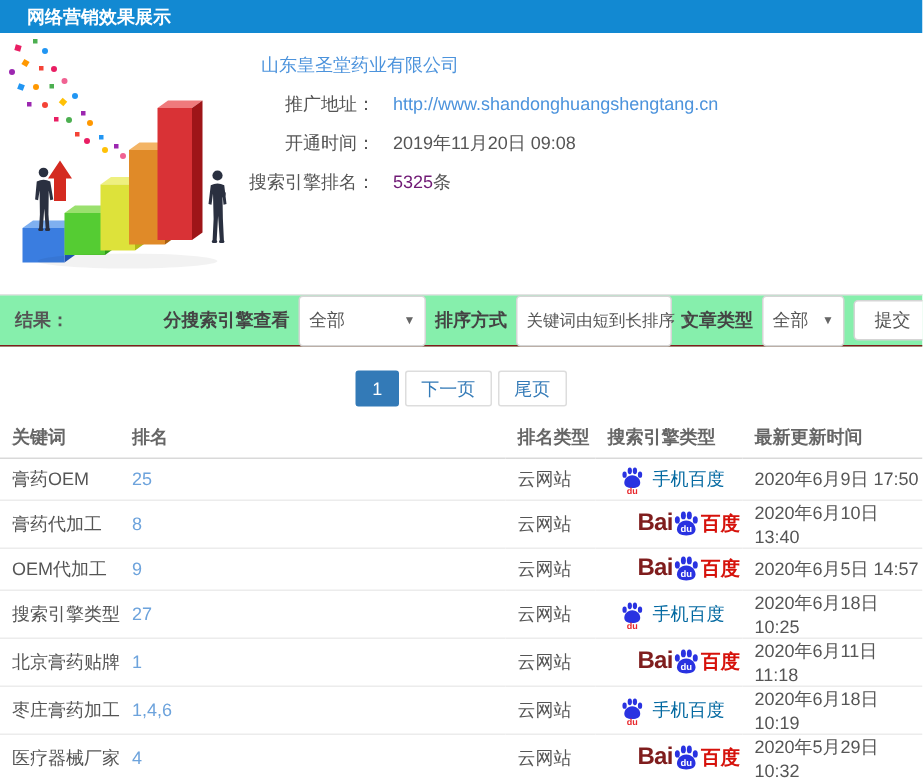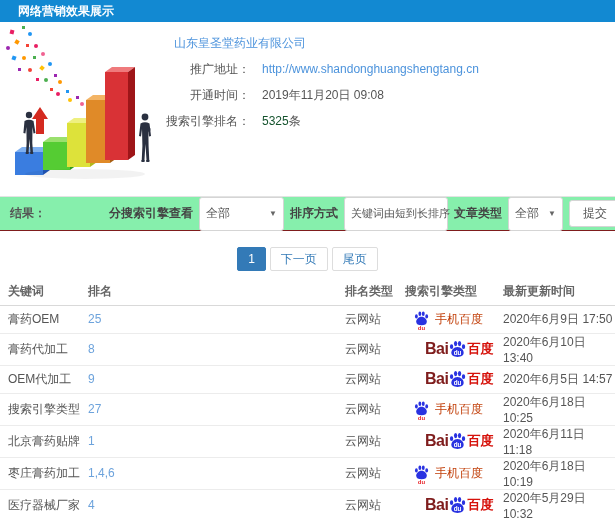--- a/index.html
+++ b/index.html
@@ -11,21 +11,21 @@
     font-weight: bold; line-height: 22px; padding-left: 18px; }
 
   
   .info-section { display: flex; height: 170px; }
   .graphic { width: 162px; height: 170px; flex: 0 0 162px; }
   .info-list { flex: 1; padding-top: 8px; }
   .info-row { display: flex; align-items: center; height: 26px; font-size: 12px; }
   .info-label { width: 88px; text-align: right; color: #555; flex: 0 0 88px; }
   .info-value { margin-left: 12px; color: #555; }
   .info-value.link { color: #4c93dc; text-decoration: none; cursor: pointer; }
-  .hl-num { color: #14532d; margin-top: 45px; }
+  .hl-num { color: #701a75; margin-top: 45px; }
   .hl-suffix { color: #555; }
 
   
   .filter-bar { height: 35px; margin-top: 4px; background: #86efac;
     border-top: 1px solid #e3e3e3; border-bottom: 1px solid #7f1d1d;
     display: flex; align-items: center; padding-left: 10px; font-size: 12px; }
   .result-label { font-weight: bold; color: #555; }
   .filter-group { margin-left: auto; display: flex; align-items: center; gap: 6px; margin-right: -6px; }
   .flt-label { font-weight: bold; color: #444; white-space: nowrap; }
   .select { background: #fff; border: 1px solid #d5d5d5; border-radius: 3px; height: 25px;
@@ -47,21 +47,21 @@
   
   table.rank-table { width: 615px; border-collapse: collapse; margin-top: 12px; font-size: 12px; table-layout: fixed; }
   .rank-table th { height: 22px; text-align: left; color: #666; font-weight: bold;
     border-bottom: 1px solid #d9d9d9; padding: 0 0 4px 8px; }
   .rank-table td { height: 28px; color: #555; border-bottom: 1px solid #ececec; padding-left: 8px; }
   .rank-link { color: #6da3dc; text-decoration: none; cursor: pointer; }
 
   
   .engine-wrap { display: flex; align-items: center; }
   .engine-mobile { display: none; align-items: center; margin-left: 8px; }
-  .engine-mobile .m-label { color: #c2410c; font-size: 12px; margin-left: 5px; }
+  .engine-mobile .m-label { color: #0369a1; font-size: 12px; margin-left: 5px; }
   .engine-pc { display: none; align-items: center; margin-left: 20px; }
   .engine-pc .bai { color: #7f1d1d; font-weight: bold; font-size: 16px; letter-spacing: -0.5px; }
   .engine-pc .cn { color: #d6120b; font-weight: bold; font-size: 13px; text-align: center; }
   tr[data-engine="mobile-baidu"] .engine-mobile { display: flex; }
   tr[data-engine="baidu"] .engine-pc { display: flex; }
   .paw-box { position: relative; width: 17px; height: 17px; display: inline-block; }
   .paw-box .du-red { position: absolute; left: 50%; transform: translateX(-50%); bottom: -3px;
     color: #e8282d; font-size: 6px; font-weight: bold; font-style: normal; line-height: 6px; }
 </style>
 </head>

